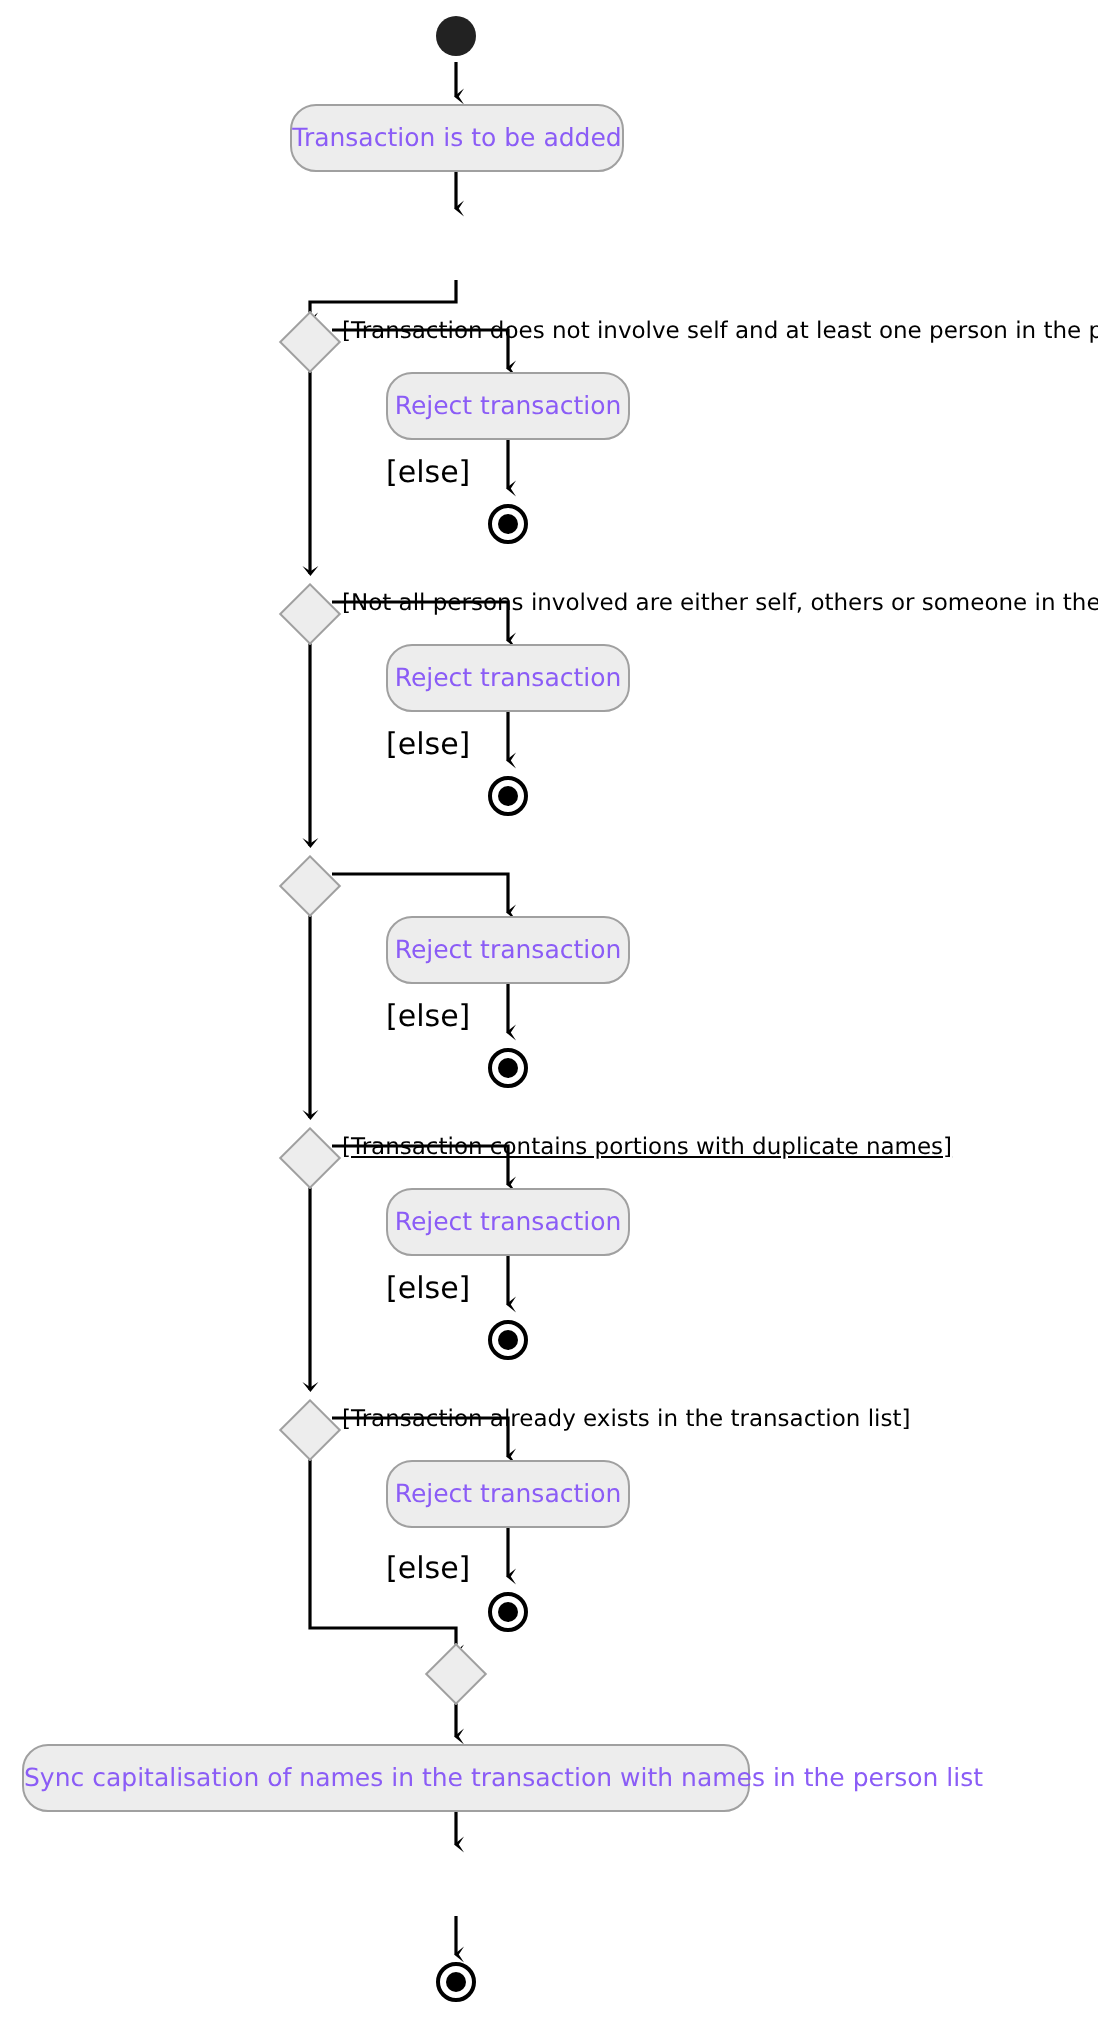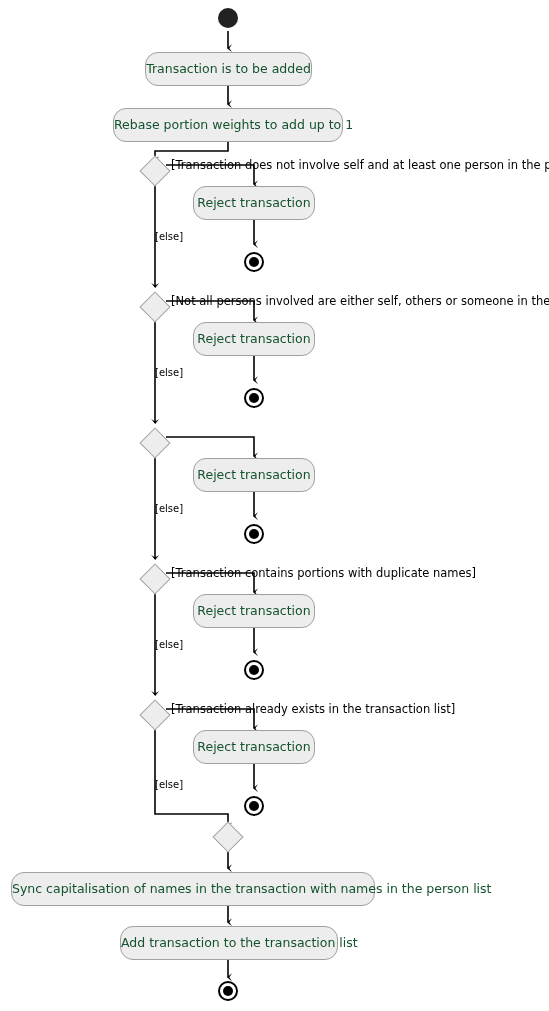--- a/index.html
+++ b/index.html
@@ -28,21 +28,21 @@
   .activity {
     position: absolute;
     box-sizing: border-box;
     background: #EDEDED;
     border: 1px solid #A0A0A0;
     border-radius: 13px;
     height: 34px;
     line-height: 32px;
     text-align: center;
     font-size: 12.5px;
-    color: #14532d;
+    color: #8b5cf6;
     white-space: nowrap;
     box-shadow: 0 0 0 0 rgba(0,0,0,0);
   }
   
   .start-node {
     position: absolute;
     width: 20px;
     height: 20px;
     border-radius: 50%;
     background: #222222;
@@ -80,24 +80,25 @@
   
   .guard {
     position: absolute;
     font-size: 11.5px;
     color: #000000;
     white-space: nowrap;
     line-height: 13px;
   }
   .guard-else {
     position: absolute;
-    font-size: 10px;
+    font-size: 15px;
     color: #000000;
     white-space: nowrap;
     line-height: 13px;
+    margin-left: 38px;
   }
 </style>
 </head>
 <body>
 
 <div id="canvas">
 
   <svg class="edges" viewBox="0 0 549 1011" xmlns="http://www.w3.org/2000/svg">
     <defs>
       <marker id="arrow" markerWidth="10" markerHeight="10" refX="4.2" refY="4.6" orient="auto" markerUnits="userSpaceOnUse">
@@ -138,52 +139,50 @@
       <line x1="228" y1="904" x2="228" y2="922" marker-end="url(#arrow)"></line>
 
       <line x1="228" y1="958" x2="228" y2="977" marker-end="url(#arrow)"></line>
     </g>
   </svg>
 
   <div class="start-node" style="left:218px; top:8px;"></div>
 
   <div class="activity" style="left:145px; top:52px; width:167px;">Transaction is to be added</div>
 
-  <div class="activity" style="left:113px; top:108px; width:230px;">Rebase portion weights to add up to 1</div>
 
   <div class="diamond" style="left:144px; top:160px;"></div>
   <div class="guard" style="left:171px; top:159px;">[Transaction does not involve self and at least one person in the person list]</div>
   <div class="guard-else" style="left:155px; top:230px;">[else]</div>
   <div class="activity" style="left:193px; top:186px; width:122px;">Reject transaction</div>
   <div class="end-node" style="left:244px; top:252px;"></div>
 
   <div class="diamond" style="left:144px; top:296px;"></div>
   <div class="guard" style="left:171px; top:295px;">[Not all persons involved are either self, others or someone in the person list]</div>
   <div class="guard-else" style="left:155px; top:366px;">[else]</div>
   <div class="activity" style="left:193px; top:322px; width:122px;">Reject transaction</div>
   <div class="end-node" style="left:244px; top:388px;"></div>
 
   <div class="diamond" style="left:144px; top:432px;"></div>
   <div class="guard-else" style="left:155px; top:502px;">[else]</div>
   <div class="activity" style="left:193px; top:458px; width:122px;">Reject transaction</div>
   <div class="end-node" style="left:244px; top:524px;"></div>
 
   <div class="diamond" style="left:144px; top:568px;"></div>
-  <div class="guard" style="left:171px; top:567px;">[Transaction contains portions with duplicate names]</div>
+  <div class="guard" style="left:171px; top:567px;text-decoration:underline;">[Transaction contains portions with duplicate names]</div>
   <div class="guard-else" style="left:155px; top:638px;">[else]</div>
   <div class="activity" style="left:193px; top:594px; width:122px;">Reject transaction</div>
   <div class="end-node" style="left:244px; top:660px;"></div>
 
   <div class="diamond" style="left:144px; top:704px;"></div>
   <div class="guard" style="left:171px; top:703px;text-align:center;">[Transaction already exists in the transaction list]</div>
   <div class="guard-else" style="left:155px; top:778px;">[else]</div>
   <div class="activity" style="left:193px; top:730px; width:122px;">Reject transaction</div>
   <div class="end-node" style="left:244px; top:796px;"></div>
 
   <div class="diamond" style="left:217px; top:826px;"></div>
 
   <div class="activity" style="left:11px; top:872px; width:364px;">Sync capitalisation of names in the transaction with names in the person list</div>
 
-  <div class="activity" style="left:120px; top:926px; width:218px;">Add transaction to the transaction list</div>
 
   <div class="end-node" style="left:218px; top:981px;"></div>
 
 </div>
 
 </body></html>

